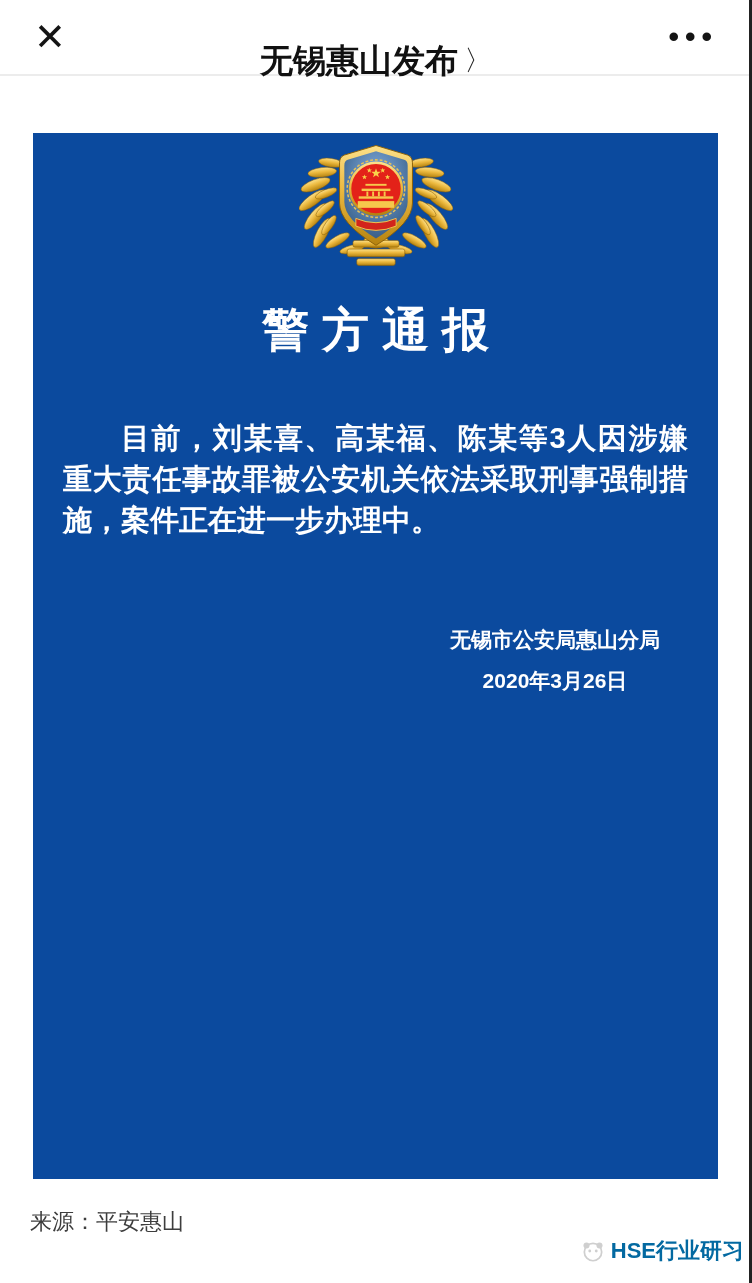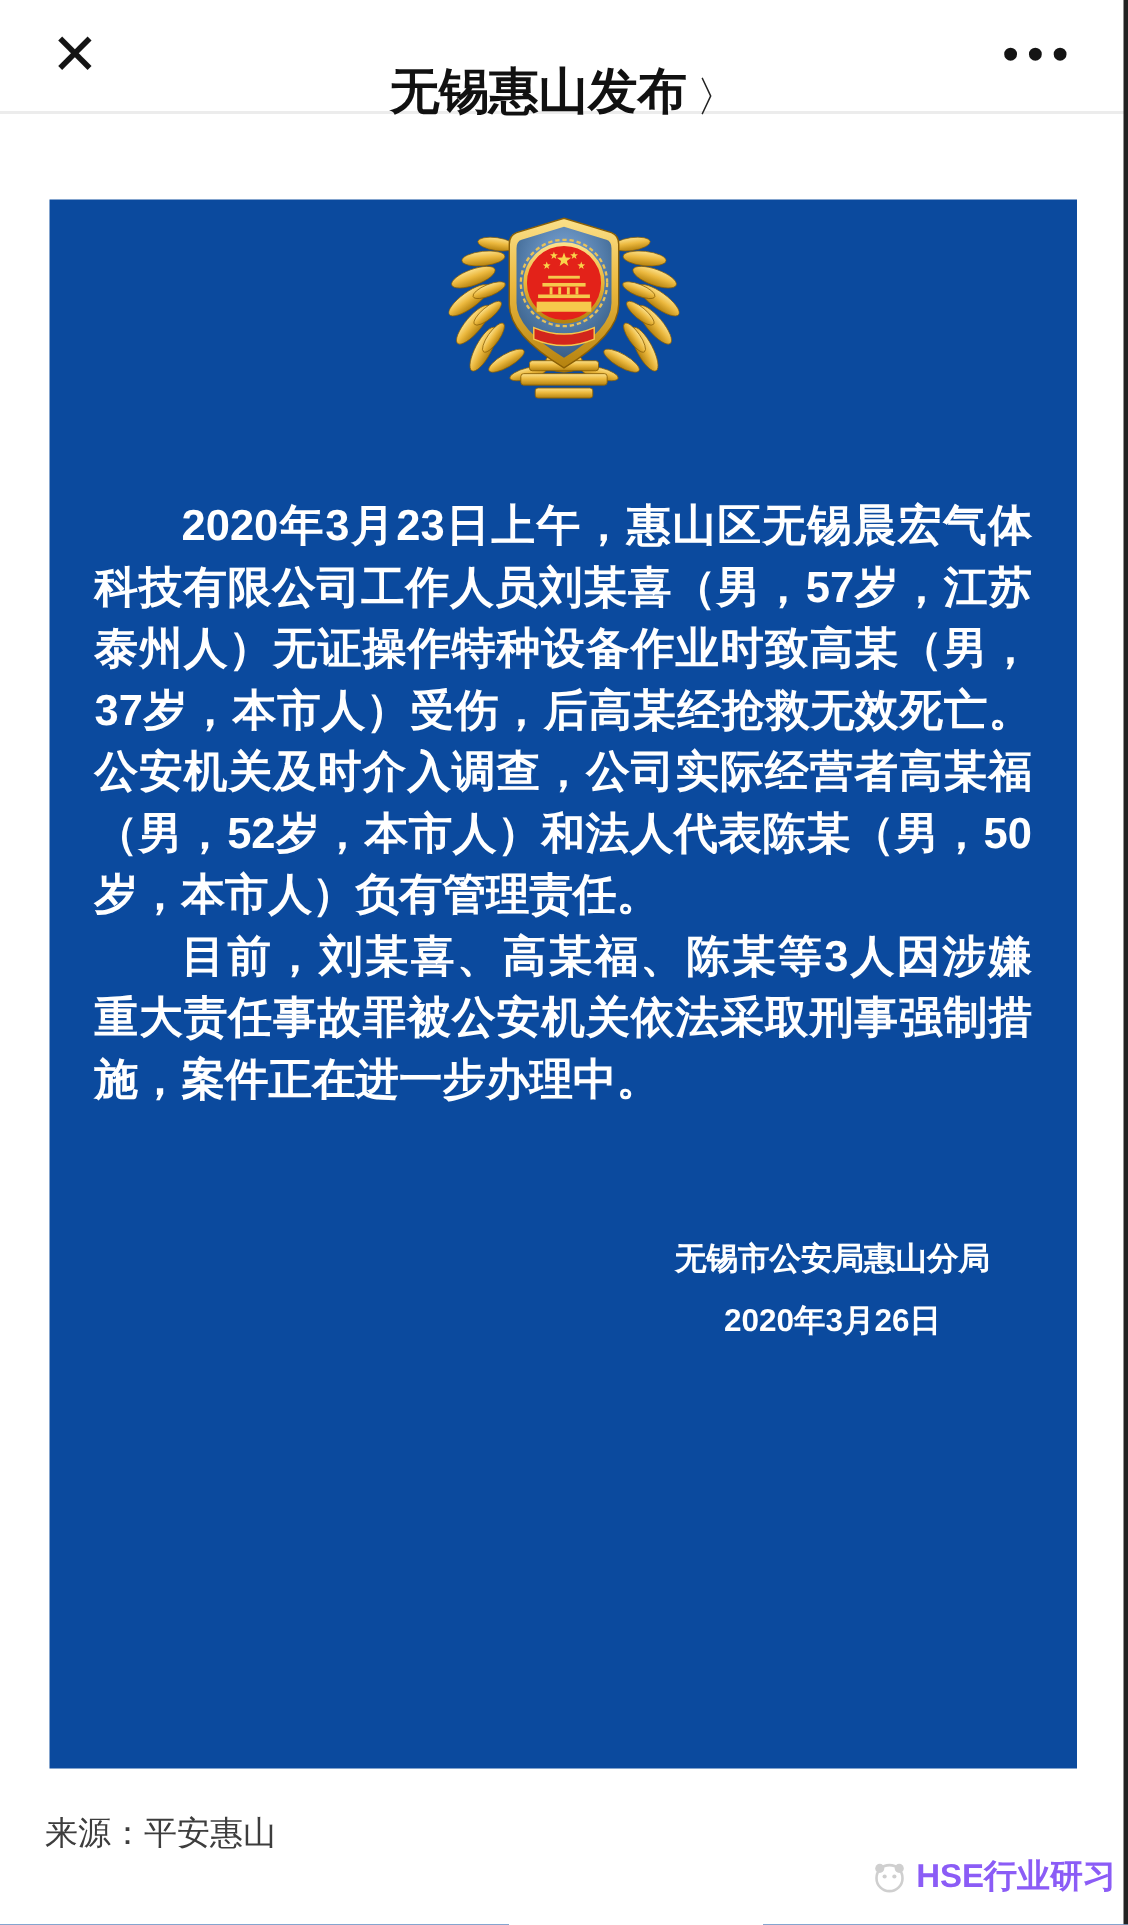--- a/index.html
+++ b/index.html
@@ -23,21 +23,21 @@
     display: flex; align-items: center; justify-content: space-between;
     padding: 0 34px;
     background: #ffffff;
     border-bottom: 2px solid #ececec;
   }
   .close-btn {
     font-size: 38px; line-height: 1; color: #141414;
     font-weight: 400; cursor: pointer; width: 60px;
   }
   .account-title {
-    display: flex; align-items: flex-end;
+    display: flex; align-items: center;
     font-size: 33px; font-weight: bold; color: #111111;
     cursor: pointer;
     margin-top: 48px;
   }
   .account-title .chev {
     font-size: 28px; font-weight: 400; margin-left: 6px; color: #222222;
   }
   .more-btn {
     font-size: 30px; letter-spacing: 6px; color: #141414;
     font-weight: bold; cursor: pointer; width: 60px; text-align: right;
@@ -81,21 +81,21 @@
   
   .source-line {
     margin: 28px 0 0 30px;
     font-size: 22px;
     color: #3d3d3d;
   }
   .watermark {
     position: absolute;
     top: 1236px; right: 8px;
     display: flex; align-items: center; gap: 5px;
-    color: #8b5cf6;
+    color: #0369a1;
     font-size: 22px; font-weight: bold;
   }
 </style>
 </head>
 <body>
 
 <div class="appbar">
   <div class="close-btn">✕</div>
   <div class="account-title">
     <span>无锡惠山发布</span>
@@ -162,23 +162,23 @@
       <rect x="76" y="61" width="2" height="5"></rect>
       <rect x="82" y="61" width="2" height="5"></rect>
       <rect x="88" y="61" width="2" height="5"></rect>
       <rect x="62" y="66" width="36" height="2.5"></rect>
       <rect x="61" y="71" width="38" height="7"></rect>
     </g>
 
     <path d="M59 89 Q80 98 101 89 L101 97 Q80 106 59 97 Z" fill="#d2251c" stroke="#f6c84c" stroke-width="1"></path>
   </svg>
 
+  <h1 class="notice-title">警方通报</h1>
 
   <div class="notice-body">
-    <p>2020年3月23日上午，惠山区无锡晨宏气体科技有限公司工作人员刘某喜（男，57岁，江苏泰州人）无证操作特种设备作业时致高某（男，37岁，本市人）受伤，后高某经抢救无效死亡。公安机关及时介入调查，公司实际经营者高某福（男，52岁，本市人）和法人代表陈某（男，50岁，本市人）负有管理责任。</p>
     <p>目前，刘某喜、高某福、陈某等3人因涉嫌重大责任事故罪被公安机关依法采取刑事强制措施，案件正在进一步办理中。</p>
   </div>
 
   <div class="signature">
     <div>无锡市公安局惠山分局</div>
     <div>2020年3月26日</div>
   </div>
 </div>
 
 <div class="source-line">来源：平安惠山</div>

